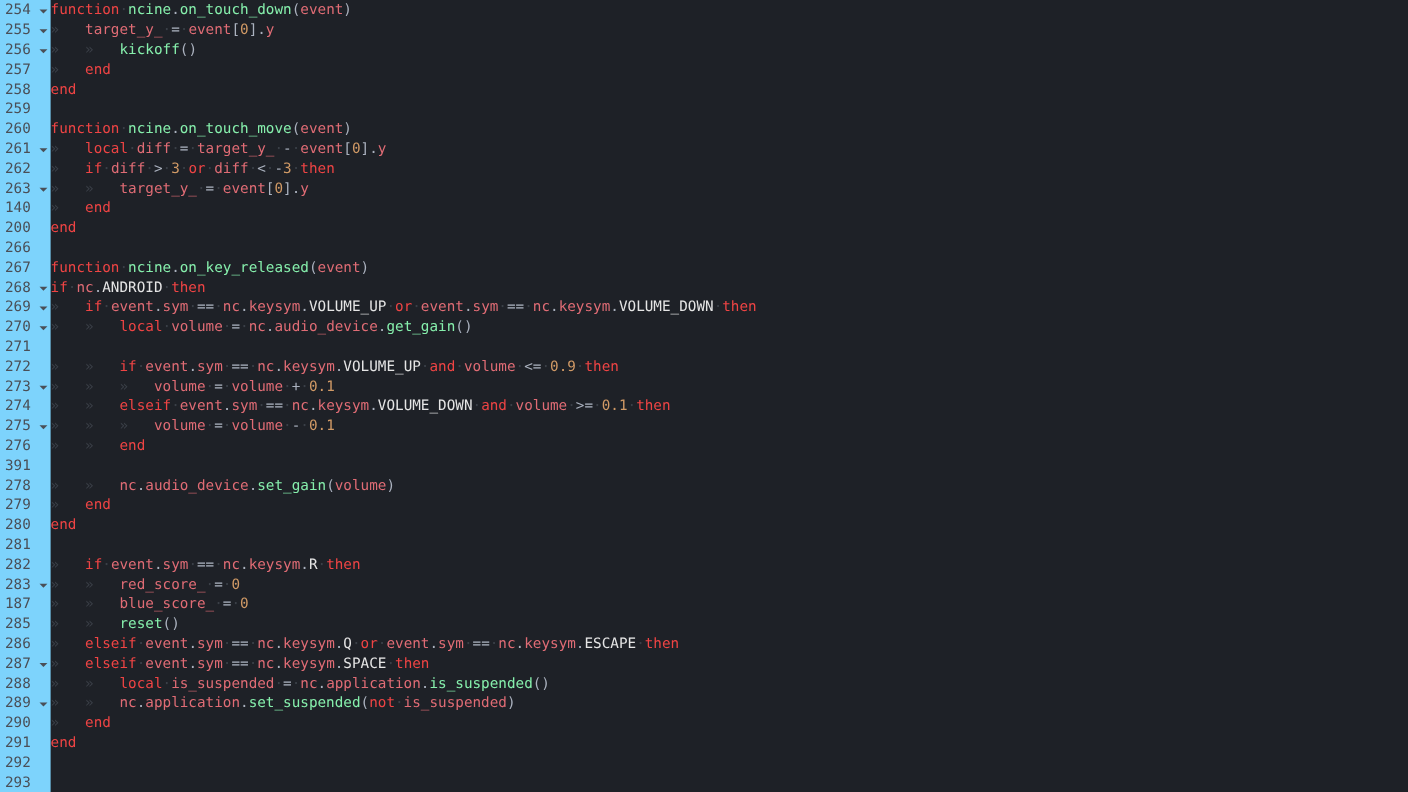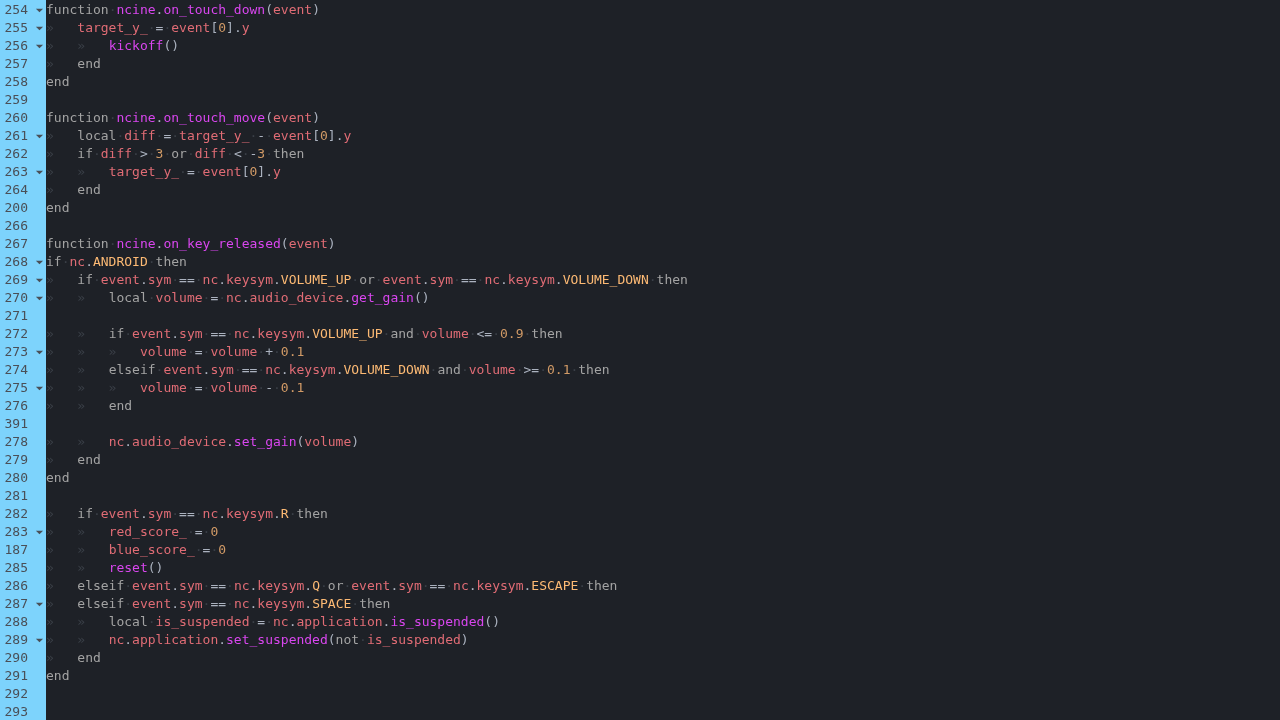--- a/index.html
+++ b/index.html
@@ -5,28 +5,28 @@
 *{margin:0;padding:0;box-sizing:border-box}
 body{background:#1e2127;font-family:'Menlo','Consolas',monospace;font-size:13px;line-height:18px;overflow:hidden}
 .editor{display:flex;width:1280px;height:720px}
 .gutter{background:#7dd3fc;display:flex;flex-direction:column;padding-top:1px}
 .gline{display:flex;align-items:center;height:18px}
 .lnum{color:#4a4f57;width:32px;text-align:right;padding-right:4px;user-select:none}
 .fold{width:14px;height:18px;display:flex;align-items:center;justify-content:center}
 .fold svg{width:9px;height:9px}
 .code{flex:1;padding-top:1px}
 .cline{height:18px;white-space:pre;color:#abb2bf}
-.kw{color:#a3a3a3}
-.fn{color:#d946ef}
+.kw{color:#ef4444}
+.fn{color:#86efac}
 .id{color:#e06c75}
 .num{color:#d19a66}
 .op{color:#abb2bf}
 .pn{color:#abb2bf}
 .ws{color:#3a3f47}
-.const{color:#fdba74}
+.const{color:#e5e5e5}
 </style>
 </head>
 <body>
 
 <div class="editor">
   <div class="gutter" id="gutter">
       <div class="gline">
         <div class="lnum">254</div>
         <div class="fold">
           <svg viewBox="0 0 10 10">
@@ -80,21 +80,21 @@
       </div>
       <div class="gline">
         <div class="lnum">263</div>
         <div class="fold">
           <svg viewBox="0 0 10 10">
             <path d="M1 3 L5 7 L9 3 Z" fill="#4a4f57"></path>
           </svg>
         </div>
       </div>
       <div class="gline">
-        <div class="lnum">264</div>
+        <div class="lnum">140</div>
         <div class="fold"></div>
       </div>
       <div class="gline">
         <div class="lnum">200</div>
         <div class="fold"></div>
       </div>
       <div class="gline">
         <div class="lnum">266</div>
         <div class="fold"></div>
       </div>

